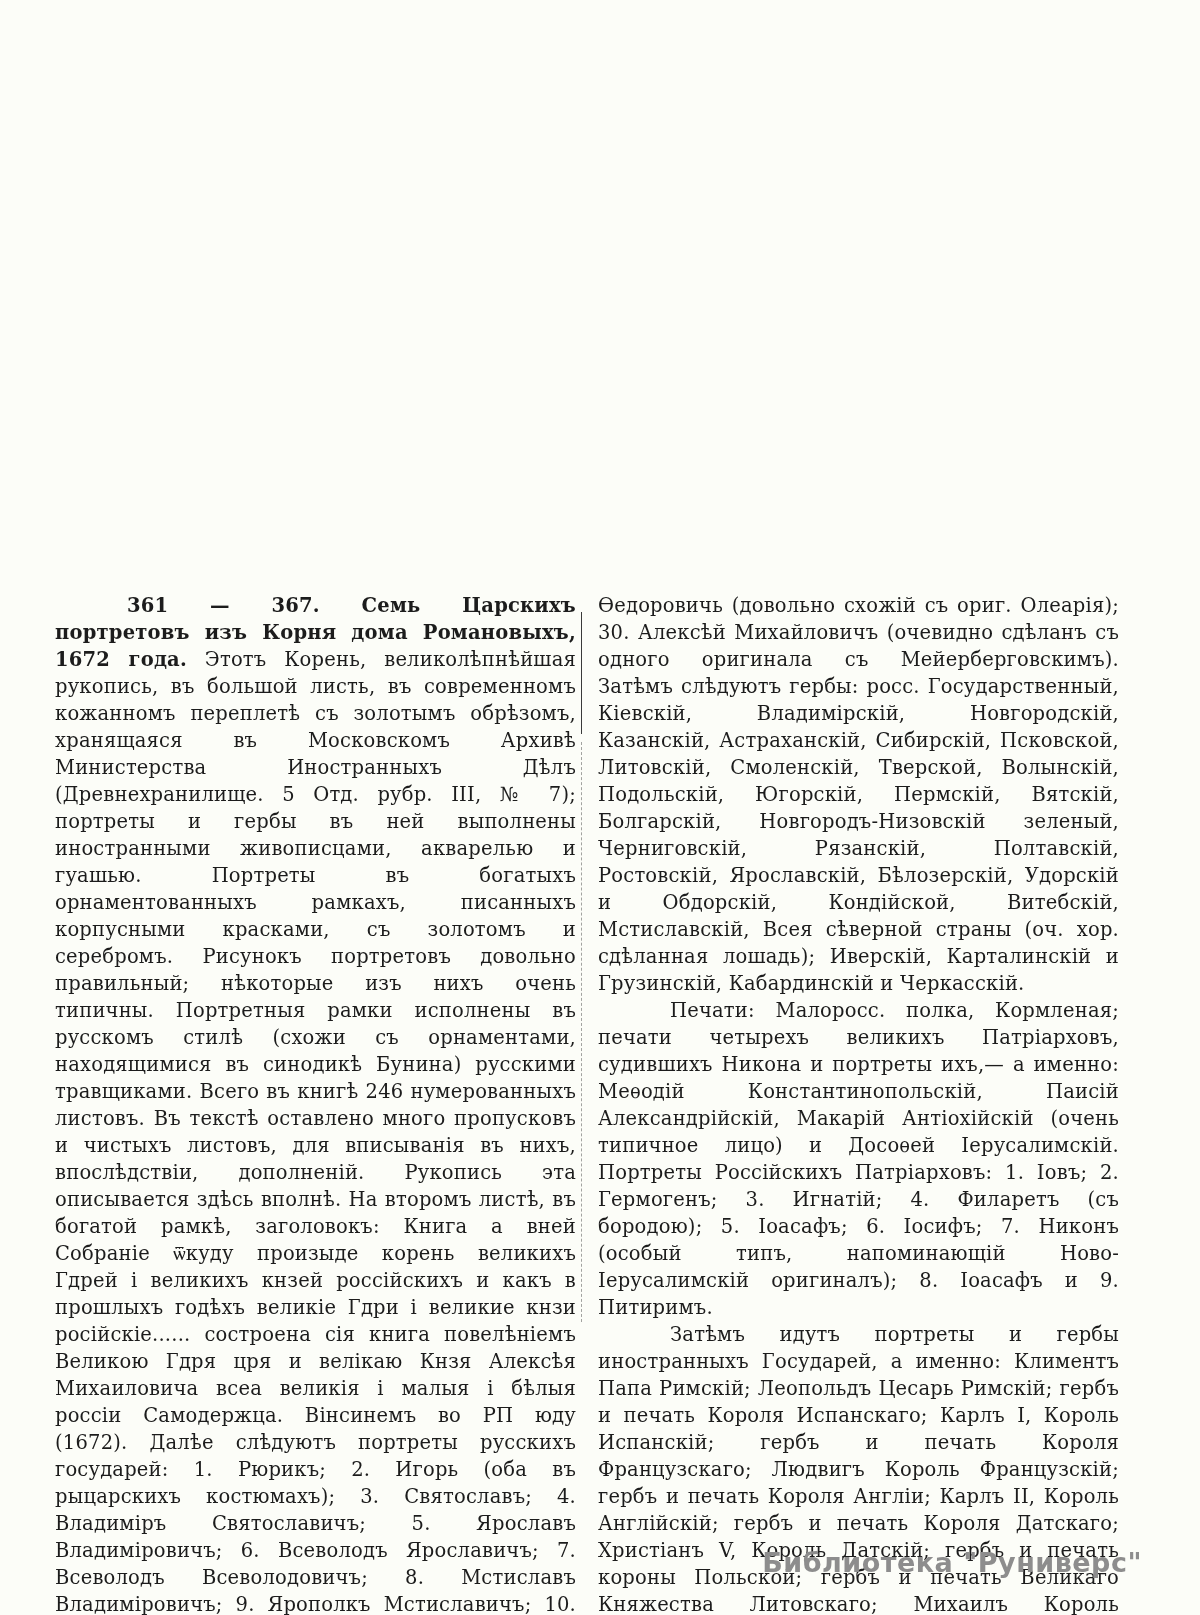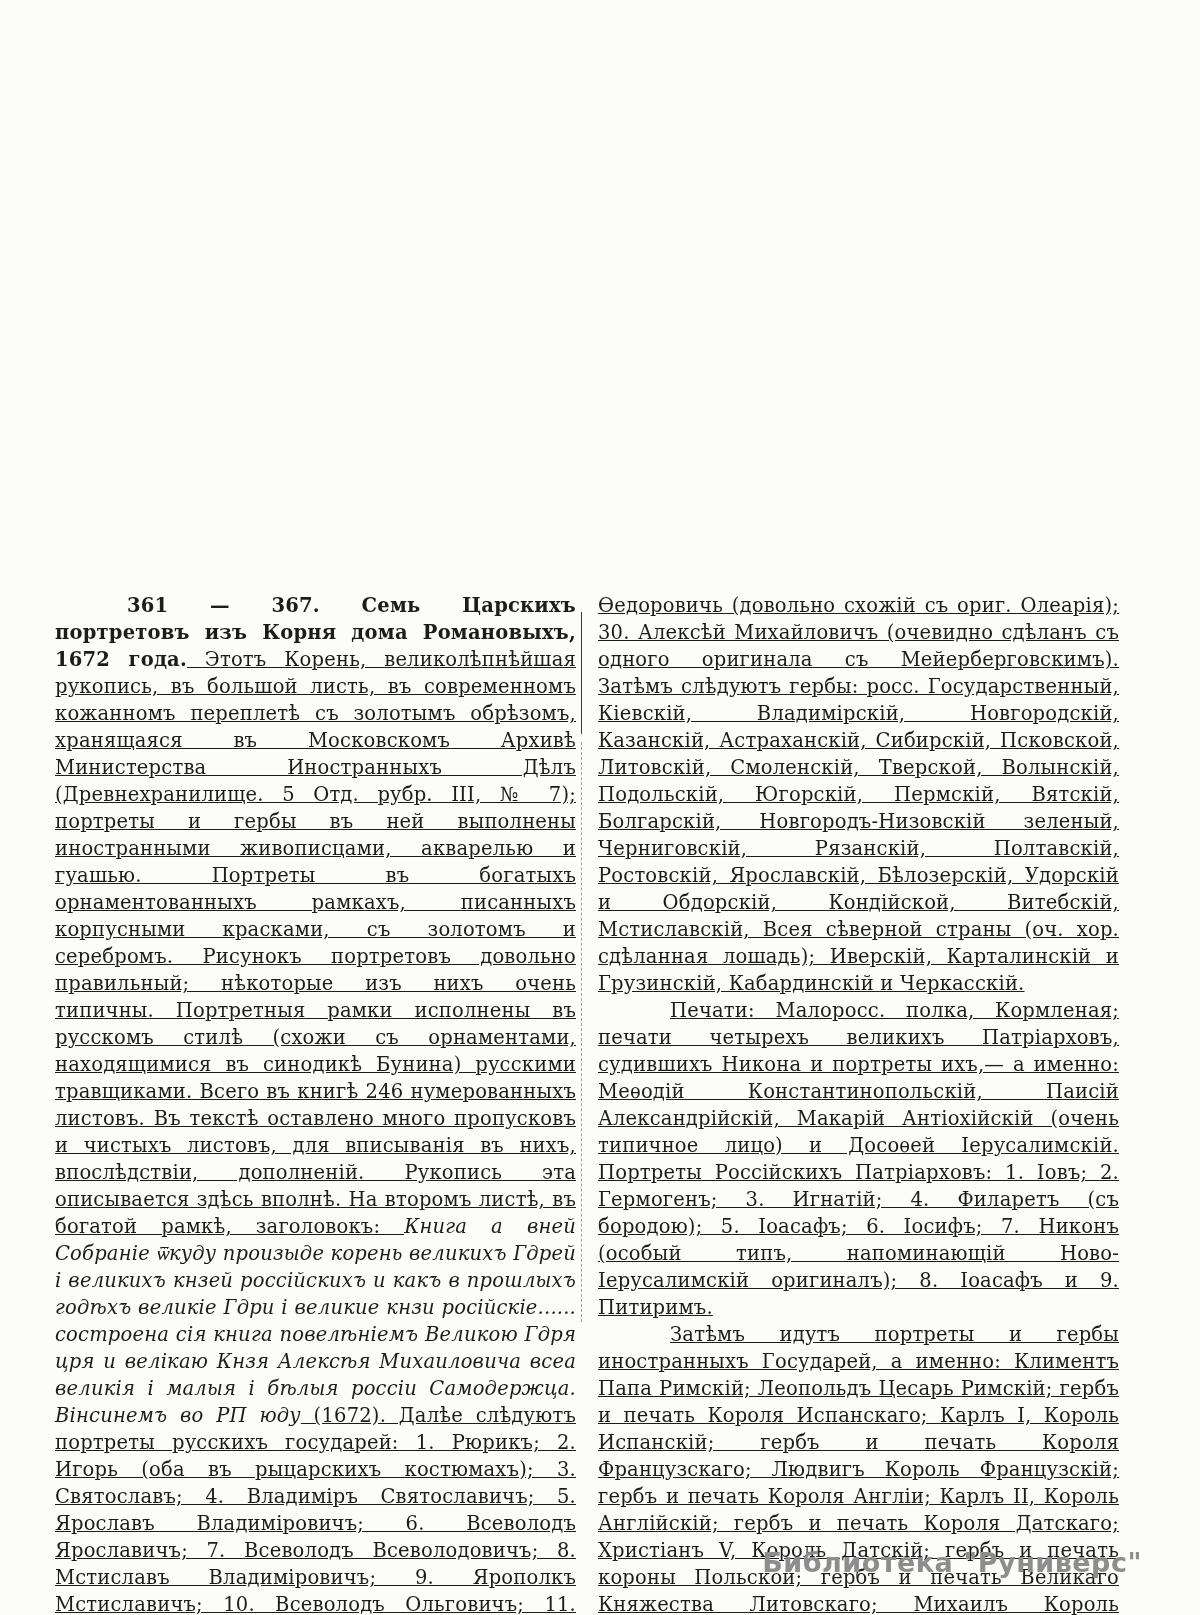--- a/index.html
+++ b/index.html
@@ -19,22 +19,22 @@
     font-size: 19.5px;
     line-height: 27px;
     text-align: justify;
     letter-spacing: 0.2px;
   }
   .column-left  { left: 55px; }
   .column-right { left: 598px; }
   .para { margin: 0; }
   .para.indent { text-indent: 72px; }
   .run-bold    { font-weight: 700; }
-  .run-italic  { font-style: italic; }
-  .run-regular { font-weight: 400; text-decoration: underline; }
+  .run-italic  { }
+  .run-regular { font-weight: 400; }
   .divider-solid {
     position: absolute;
     left: 581px;
     top: 612px;
     height: 122px;
     width: 0;
     border-left: 1.5px solid #3a3a3a;
   }
   .divider-dashed {
     position: absolute;

